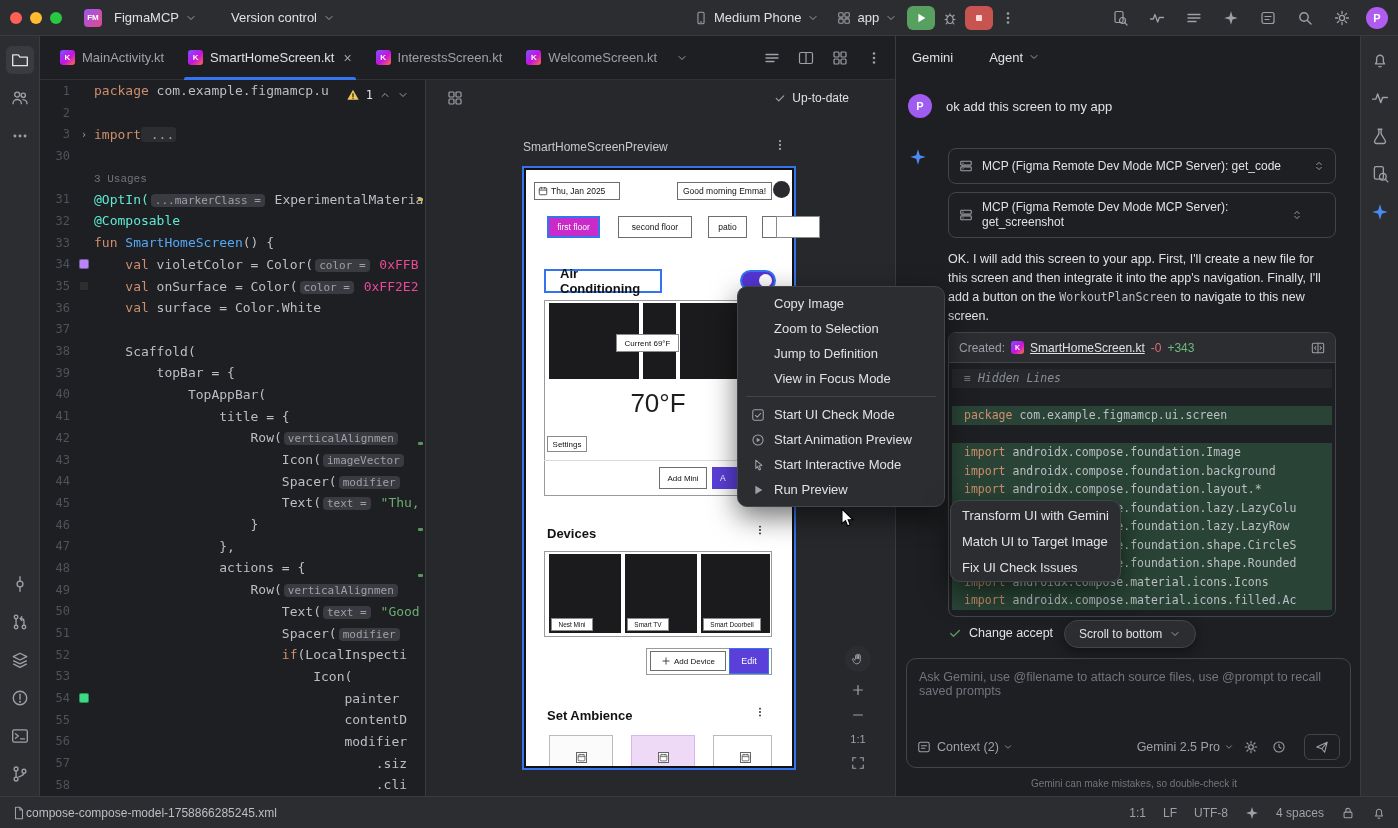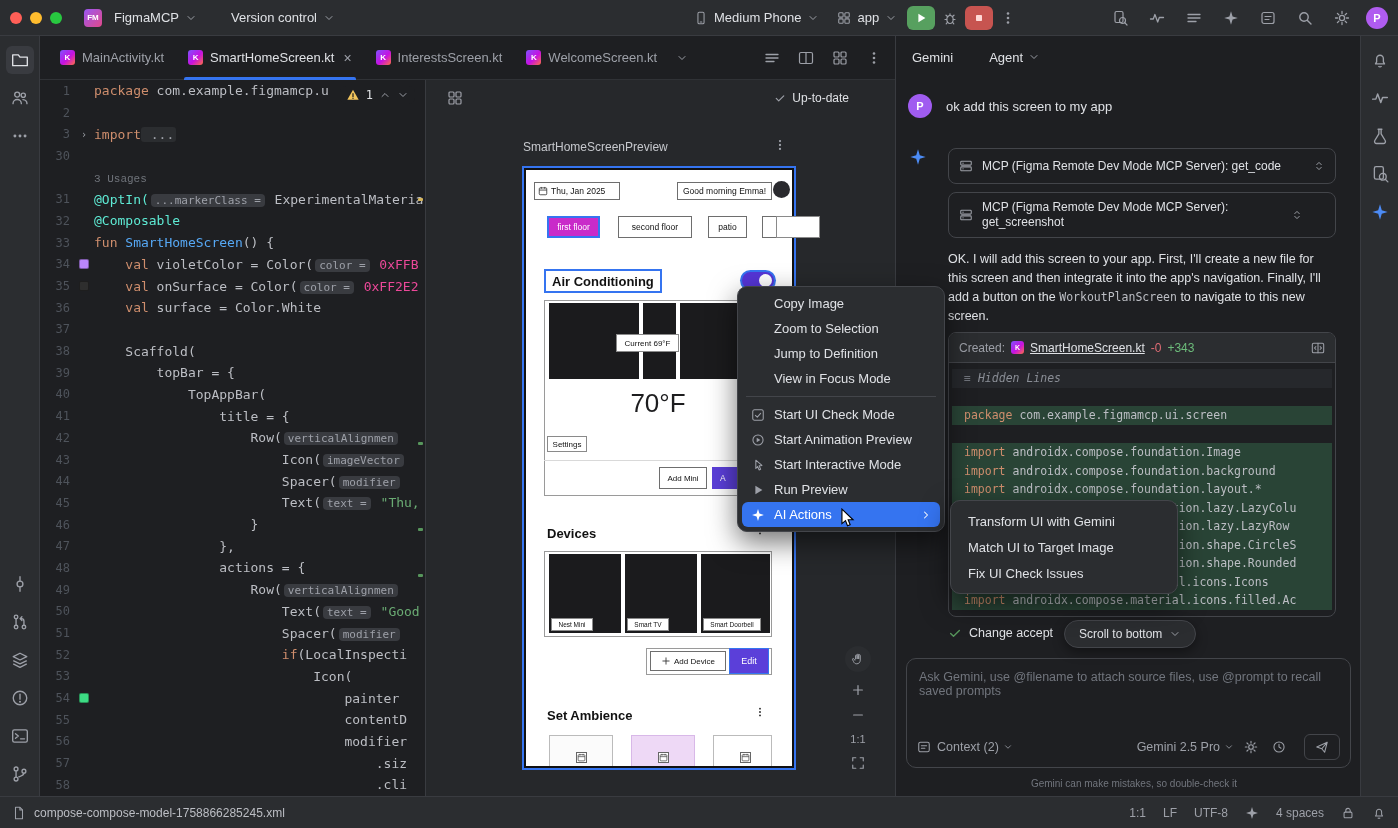--- a/index.html
+++ b/index.html
@@ -29,21 +29,21 @@
 .left-strip,.right-strip{position:absolute;top:36px;height:760px;background:#2b2d30;display:flex;flex-direction:column;align-items:center;padding:10px 0 8px;z-index:4}
 .left-strip{left:0;width:40px;border-right:1px solid #393b40}
 .right-strip{right:0;width:38px;border-left:1px solid #393b40}
 .stripbtn{width:28px;height:28px;border-radius:6px;background:none;border:0;display:flex;align-items:center;justify-content:center;color:#9da0a8;margin-bottom:10px}
 .stripbtn.active-strip{background:#393b40;color:#dfe1e5}
 .strip-spacer{flex:1}
 .spark-active{color:#4c8bf5}
 
 
 .statusbar{position:absolute;left:0;bottom:0;width:1398px;height:32px;background:#2b2d30;border-top:1px solid #393b40;display:flex;align-items:center;padding:0 12px;font-size:12px;color:#9da0a8;z-index:5}
-.sb-left{display:flex;align-items:center;gap:8px;color:#bcbec4}
+.sb-left{display:flex;align-items:center;color:#bcbec4}
 .sb-right{margin-left:auto;display:flex;align-items:center;gap:17px}
 
 
 .tabbar{position:absolute;left:40px;top:36px;width:855px;height:44px;background:#1e1f22;border-bottom:1px solid #303236;display:flex;align-items:center;padding:0 8px;z-index:3}
 .tab{display:flex;align-items:center;gap:7px;height:44px;padding:0 12px;font-size:13px;color:#9da0a8;position:relative;background:none;border:0}
 .tab.active{color:#dfe1e5}
 .tab.active::after{content:"";position:absolute;left:8px;right:8px;bottom:0;height:3px;background:#3574f0;border-radius:2px 2px 0 0}
 .kicon{width:15px;height:15px;border-radius:3px;background:linear-gradient(135deg,#7f52ff 0%,#c711e1 55%,#ff6f43 100%);color:#fff;font-size:8px;font-weight:700;display:flex;align-items:center;justify-content:center;flex:none}
 .tab-close{color:#9da0a8;font-size:14px;line-height:1;margin-left:2px}
 .tabbar-icons{margin-left:auto;display:flex;align-items:center;gap:8px}
@@ -83,21 +83,21 @@
 .dev-label{position:absolute;background:#fff;border:1px solid #8a8a8a;font-size:6.5px;display:flex;align-items:center;justify-content:center;height:13px;color:#111}
 
 
 .ctx-menu{position:absolute;left:737px;top:286px;width:208px;background:#2b2d30;border:1px solid #43454a;border-radius:10px;padding:4px;box-shadow:0 10px 28px rgba(0,0,0,.55);z-index:30;font-size:13px}
 .ctx-item{display:flex;align-items:center;gap:8px;height:25px;border-radius:6px;padding:0 8px;color:#dfe1e5}
 .ctx-ic{width:16px;height:16px;flex:none;color:#9da0a8;display:flex;align-items:center;justify-content:center}
 .ctx-item.hl{background:#3574f0;color:#fff}
 .ctx-item.hl .ctx-ic{color:#fff}
 .ctx-sep{height:1px;background:#43454a;margin:5px 4px}
 .ctx-arrow{margin-left:auto;color:#fff}
-.ctx-sub{position:absolute;left:950px;top:500px;width:228px;background:#2b2d30;border:1px solid #43454a;border-radius:10px;padding:7px;box-shadow:0 10px 28px rgba(0,0,0,.55);z-index:31;font-size:13px}
+.ctx-sub{position:absolute;left:950px;top:500px;width:171px;background:#2b2d30;border:1px solid #43454a;border-radius:10px;padding:1px;box-shadow:0 10px 28px rgba(0,0,0,.55);z-index:31;font-size:13px}
 .ctx-sub .ctx-item{padding:0 10px;height:26px}
 .cursor{position:absolute;left:840px;top:508px;z-index:50}
 
 
 .gemini{position:absolute;left:895px;top:36px;width:465px;height:760px;background:#1e1f22;border-left:1px solid #393b40;z-index:2}
 .gm-header{height:42px;display:flex;align-items:center;padding:0 16px;gap:36px}
 .gm-tab{display:flex;align-items:center;gap:5px;font-size:13px;color:#dfe1e5;background:none;border:0}
 .gm-user{position:absolute;left:12px;top:58px;display:flex;gap:14px;align-items:center}
 .gm-avatar{width:24px;height:24px;border-radius:50%;background:#a05cf0;color:#fff;font-size:11px;font-weight:700;display:flex;align-items:center;justify-content:center}
 .gm-spark{position:absolute;left:13px;top:112px;color:#4c8bf5}
@@ -616,21 +616,21 @@
       <div class="ph ph-chip" style="left:151px;top:12px;width:95px;height:18px">
         <span>Good morning Emma!</span>
       </div>
       <div class="ph" style="left:247px;top:11px;width:17px;height:17px;border-radius:50%;background:#2a2a2e"></div>
 
       <div class="ph ph-chip" style="left:21px;top:46px;width:53px;height:22px;background:#c92bc9;color:#fff;border:2px solid #3574f0">first floor</div>
       <div class="ph ph-chip" style="left:92px;top:46px;width:74px;height:22px">second floor</div>
       <div class="ph ph-chip" style="left:182px;top:46px;width:39px;height:22px">patio</div>
       <div class="ph ph-chip" style="left:236px;top:46px;width:34px;height:22px">+</div>
 
-      <div class="ph ph-sec" style="left:18px;top:99px;width:118px;height:24px;border:2px solid #3574f0;display:flex;align-items:center;padding-left:6px">Air Conditioning</div>
+      <div class="ph ph-sec" style="left:18px;top:99px;width:118px;height:24px;border:2px solid #3574f0;display:flex;align-items:center;padding-left:14px">Air Conditioning</div>
       <div class="ph" style="left:216px;top:102px;width:32px;height:17px;border-radius:9px;background:#5535d6;box-shadow:0 0 0 2px #3574f0">
         <span style="position:absolute;right:2px;top:2px;width:13px;height:13px;border-radius:50%;background:#fff"></span>
       </div>
 
       <div class="ph" style="left:18px;top:130px;width:228px;height:196px;border:1px solid #9a9a9a"></div>
       <div class="ph ph-darktile" style="left:23px;top:133px;width:90px;height:76px"></div>
       <div class="ph ph-darktile" style="left:117px;top:133px;width:33px;height:76px"></div>
       <div class="ph ph-darktile" style="left:154px;top:133px;width:90px;height:76px"></div>
       <div class="ph ph-chip" style="left:90px;top:164px;width:63px;height:18px;font-size:8px;border:1px solid #8a8a8a">Current 69°F</div>
       <div class="ph" style="left:18px;top:218px;width:228px;text-align:center;font-size:26px;color:#1d1d1f">70°F</div>
@@ -875,31 +875,20 @@
         <span>Start Interactive Mode</span>
       </div>
     <div class="ctx-item">
         <span class="ctx-ic">
           <svg class="ic14">
             <use href="#i-play"></use>
           </svg>
         </span>
         <span>Run Preview</span>
       </div>
-    <div class="ctx-item hl">
-        <span class="ctx-ic">
-          <svg class="ic14">
-            <use href="#i-spark"></use>
-          </svg>
-        </span>
-        <span>AI Actions</span>
-        <svg class="ic12 ctx-arrow">
-          <use href="#i-chevr"></use>
-        </svg>
-      </div>
   </div>
 
   <div class="ctx-sub">
     <div class="ctx-item">
         <span>Transform UI with Gemini</span>
       </div>
     <div class="ctx-item">
         <span>Match UI to Target Image</span>
       </div>
     <div class="ctx-item">

